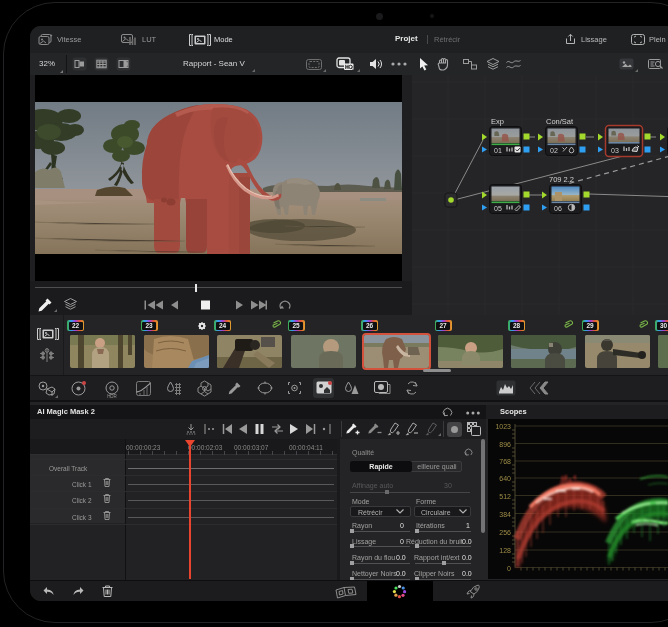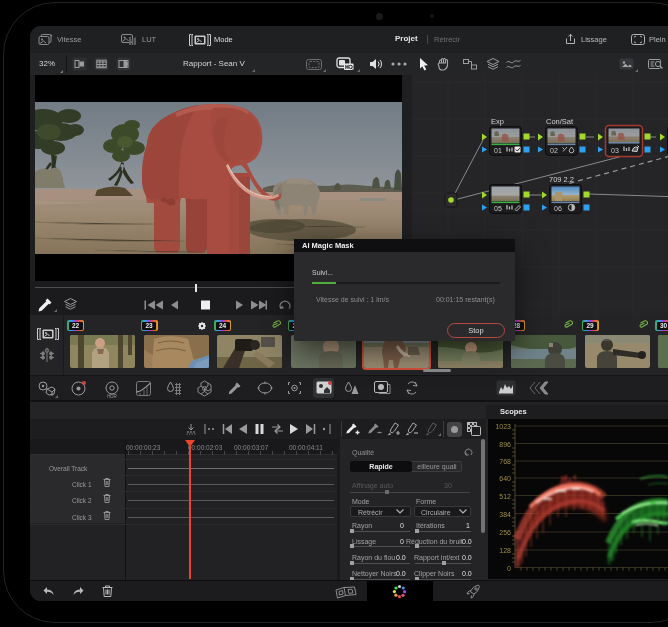--- a/index.html
+++ b/index.html
@@ -602,20 +602,31 @@
   <svg class="abs" style="left:499px;top:5px;" width="20" height="14" viewBox="0 0 20 14">
         <g fill="none" stroke="#8a8a8a">
           <path d="M6 1 L1 7 L6 13 M11 1 L6 7 L11 13" opacity="0.7"></path>
           <path d="M16 1 L11 7 L16 13 L19 13 L14 7 L19 1 z" fill="#8a8a8a"></path>
         </g>
       </svg>
 </div>
 
 <div class="abs" style="left:0;top:374px;width:638px;height:180px;background:#242426;border-top:2px solid #111113;">
 
+  <div class="abs" style="left:0;top:3px;width:456px;height:14px;background:#141416;">
+    <div class="t" style="left:7px;top:2px;color:#e2e2e2;font-weight:bold;font-size:7.5px;">AI Magic Mask 2</div>
+    <svg class="abs" style="left:412px;top:2px;" width="11" height="11" viewBox="0 0 11 11">
+          <path d="M2.5 8.5 a4.2 4.2 0 1 1 6 0 M2.2 5.2 l0.3 3.5 l3.4 -0.4" fill="none" stroke="#9a9a9a"></path>
+        </svg>
+    <svg class="abs" style="left:436px;top:6px;" width="14" height="4" viewBox="0 0 14 4">
+          <circle cx="1.7" cy="2" r="1.5" fill="#aaa"></circle>
+          <circle cx="7" cy="2" r="1.5" fill="#aaa"></circle>
+          <circle cx="12.3" cy="2" r="1.5" fill="#aaa"></circle>
+        </svg>
+  </div>
   <div class="abs" style="left:456px;top:3px;width:182px;height:14px;background:#1d1d1f;">
     <div class="t" style="left:6px;top:2px;color:#e8e8e8;font-weight:bold;font-size:7.5px;padding-left:8px;">Scopes</div>
   </div>
 
   <div class="abs" style="left:0;top:17px;width:456px;height:20px;background:#1d1d1f;">
     <svg class="abs" style="left:155px;top:4px;" width="12" height="12" viewBox="0 0 12 12">
           <path d="M6 1 v6 M3.5 4.5 L6 7 L8.5 4.5" stroke="#9a9a9a" fill="none"></path>
           <path d="M2 9 h2 M5 9 h2 M8 9 h2" stroke="#9a9a9a" stroke-width="1.2"></path>
           <path d="M1.5 11 h9" stroke="#777" stroke-dasharray="1.5 1"></path>
         </svg>
@@ -898,24 +909,13 @@
         <circle cx="4" cy="4" r="1.6" fill="#4ae25a"></circle>
   </svg>
   <svg class="abs" style="left:436px;top:3px;" width="15" height="15" viewBox="0 0 15 15">
         <g fill="none" stroke="#8e8e8e">
           <path d="M8 10 Q12 8 13 4 Q13.5 2 13 1.5 Q12.5 1 11 1.5 Q7 2.5 5 6.5 L4.5 8 z M5 6.5 Q3 6.5 2 8 L1 10 L3.5 9.5 M8 10 Q8 12 6.5 13.5 L5 14 L5.5 11.5"></path>
           <circle cx="10" cy="5" r="1.2"></circle>
         </g>
       </svg>
 </div>
 
-<div class="abs" style="left:264px;top:213px;width:221px;height:102px;z-index:60;box-shadow:0 10px 30px rgba(0,0,0,0.6);background:#2a2a2c;border-radius:1px;">
-  <div class="abs" style="left:0;top:0;width:221px;height:13px;background:#0f0f11;">
-    <div class="t" style="left:8px;top:2px;color:#ececec;font-weight:bold;font-size:7.5px;">AI Magic Mask</div>
-  </div>
-  <div class="t" style="left:18px;top:29px;color:#cdcdcd;font-size:7px;">Suivi...</div>
-  <div class="abs" style="left:18px;top:43px;width:188px;height:1.5px;background:#1b1b1d;"></div>
-  <div class="abs" style="left:18px;top:43px;width:24px;height:1.5px;background:#4fae3e;"></div>
-  <div class="t" style="left:22px;top:56px;color:#8e8e8e;font-size:7px;">Vitesse de suivi :  1 lm/s</div>
-  <div class="t" style="left:142px;top:56px;color:#8e8e8e;font-size:7px;">00:01:15 restant(s)</div>
-  <div class="abs" style="left:153px;top:84px;width:58px;height:15px;border:1px solid #b5493c;border-radius:8px;color:#dadada;font-size:7.5px;text-align:center;line-height:13.5px;">Stop</div>
 </div>
-</div>
 
 </body></html>

